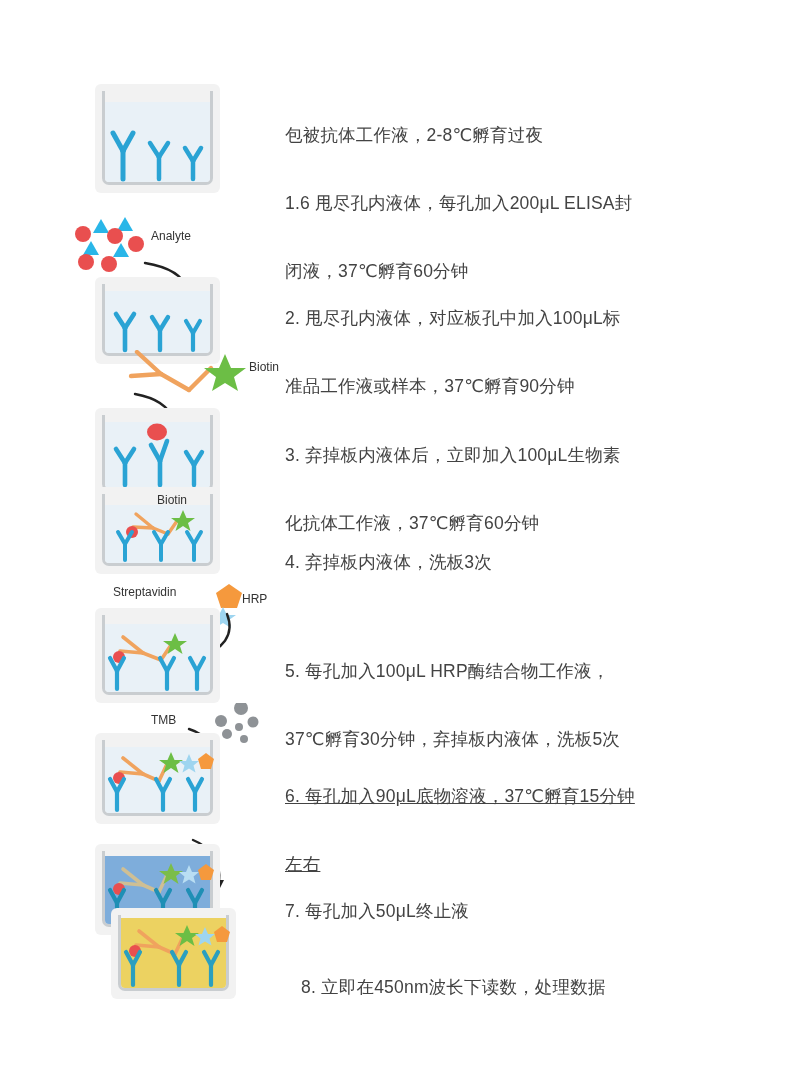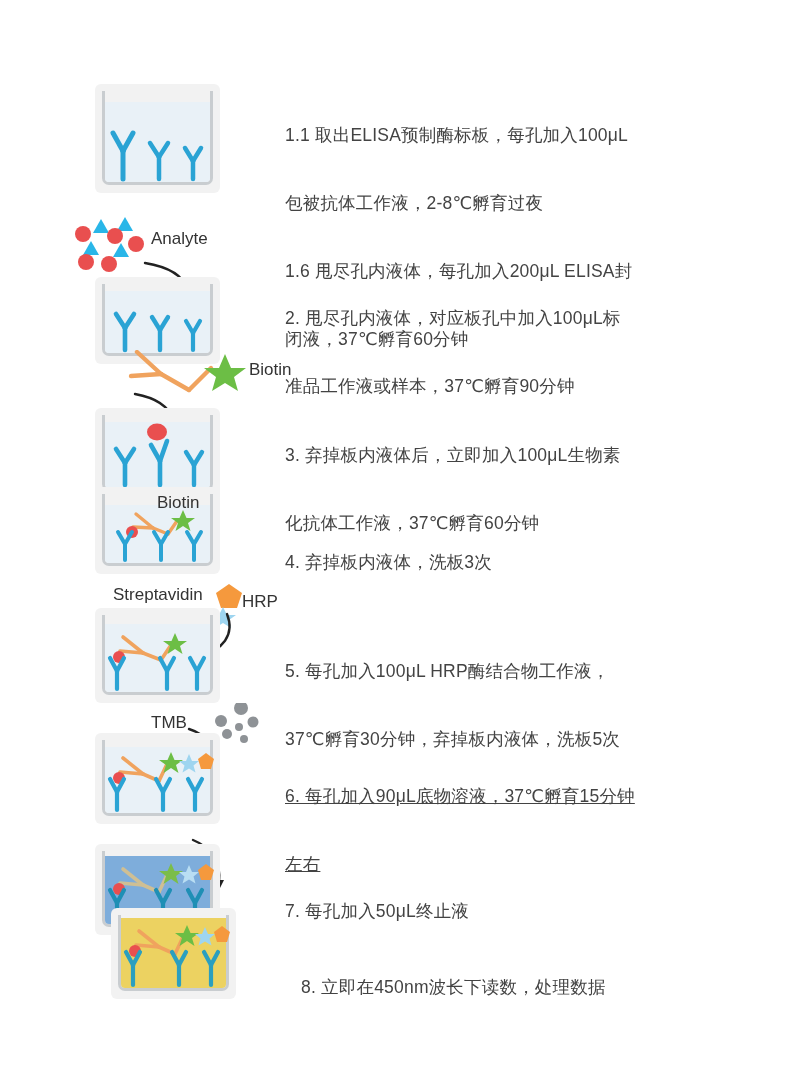--- a/index.html
+++ b/index.html
@@ -77,21 +77,21 @@
     right: 0;
     bottom: 0;
     background: #e9f1f7;
     border-bottom-left-radius: 4px;
     border-bottom-right-radius: 4px;
   }
 
   
   .reagent {
     position: absolute;
-    font-size: 17px;
+    font-size: 12px;
     color: #333333;
     white-space: nowrap;
     font-family: "Liberation Sans", "DejaVu Sans", sans-serif;
   }
 
   .svg-layer {
     position: absolute;
     left: 0;
     top: 0;
     overflow: visible;
@@ -133,21 +133,20 @@
                 <line x1="88" y1="88" x2="88" y2="70"></line>
                 <line x1="88" y1="70" x2="80" y2="57"></line>
                 <line x1="88" y1="70" x2="96" y2="57"></line>
               </g>
             </svg>
           </div>
         </div>
       </div>
     </div>
     <div class="text-col">
-      <span class="line">1.1 取出ELISA预制酶标板，每孔加入100μL</span>
       <span class="line">包被抗体工作液，2-8℃孵育过夜</span>
       <span class="line">1.6 甩尽孔内液体，每孔加入200μL ELISA封</span>
       <span class="line">闭液，37℃孵育60分钟</span>
     </div>
   </div>
 
   <div class="step-row" style="top:215px;">
     <div class="figure-col">
 
       <div class="float-layer" style="left:-22px; top:0;">

